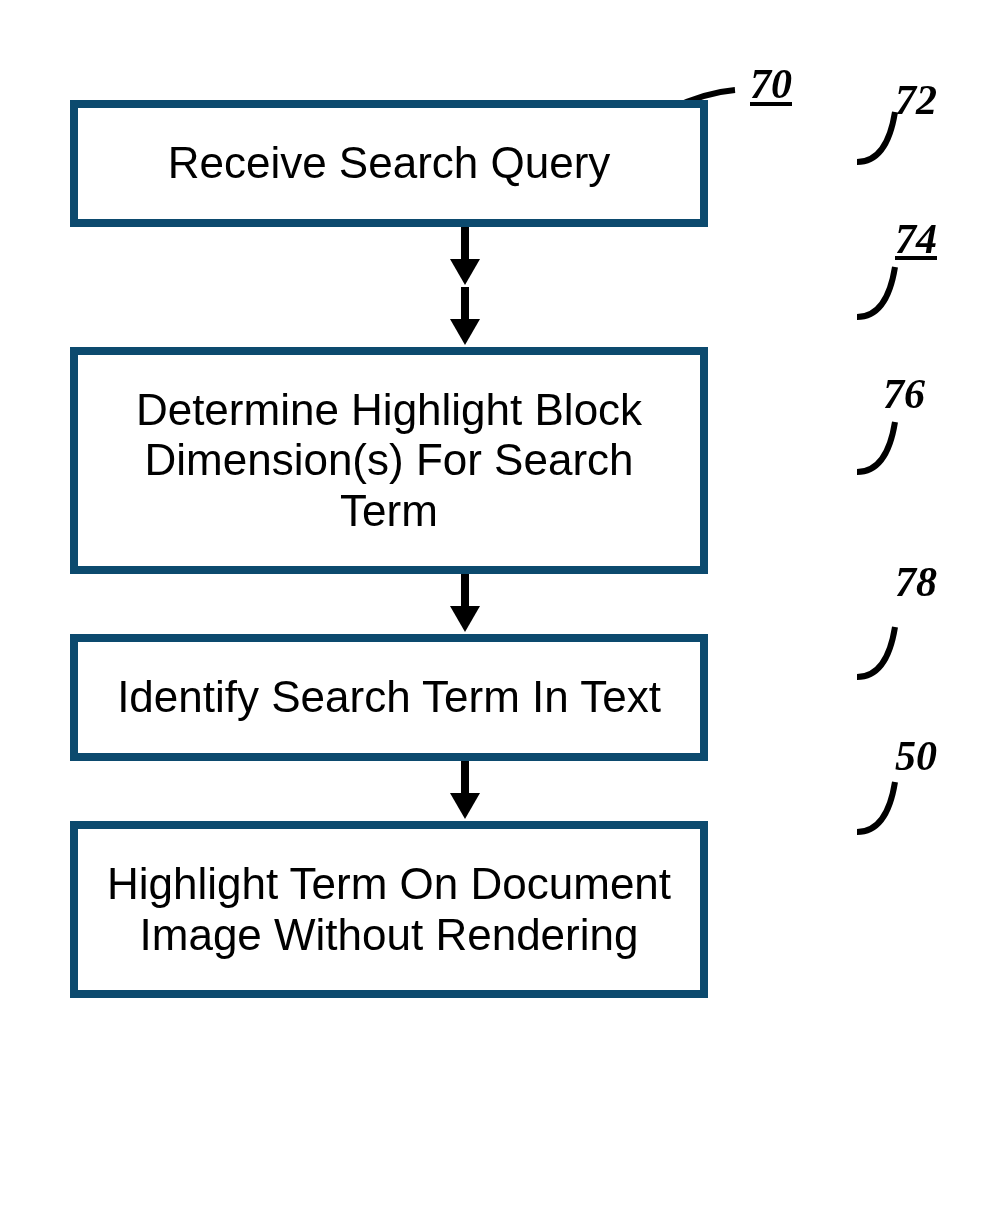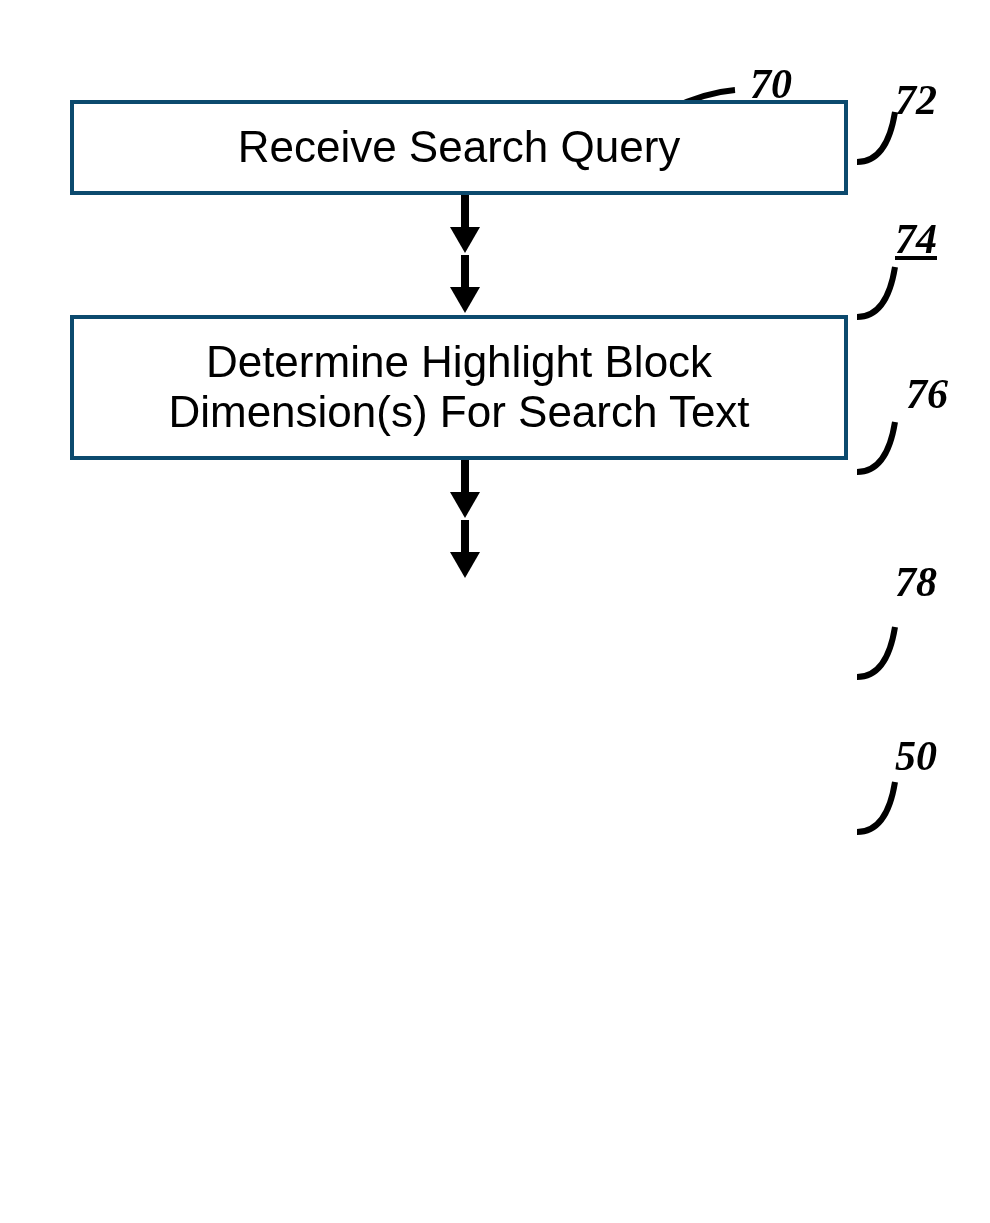--- a/index.html
+++ b/index.html
@@ -11,29 +11,29 @@
       position: relative;
       font-family: Arial, Helvetica, sans-serif;
     }
     .diagram-container {
       position: absolute;
       left: 70px;
       top: 100px;
       width: 850px;
     }
     .flow-box {
-      border: 4px solid #0c4a6e;
+      border: 8px solid #0c4a6e;
       background: white;
       text-align: center;
-      padding: 18px 20px;
+      padding: 30px 20px;
       font-size: 44px;
       font-weight: 500;
       line-height: 1.15;
       box-sizing: border-box;
-      width: 778px;
+      width: 638px;
       margin-left: 0;
     }
     .arrow-down {
       width: 790px;
       display: flex;
       justify-content: center;
       align-items: flex-start;
       height: 60px;
       position: relative;
     }
@@ -103,50 +103,56 @@
   </div>
 
   <div class="arrow-down">
     <svg width="50" height="60" viewBox="0 0 50 60">
       <line x1="25" y1="0" x2="25" y2="35" stroke="black" stroke-width="8"></line>
       <polygon points="10,32 40,32 25,58" fill="black"></polygon>
     </svg>
   </div>
 
   <div class="flow-box">
-    <span>Determine Highlight Block Dimension(s) For Search Text</span>
+    <span>Determine Highlight Block Dimension(s) For Search Term</span>
   </div>
   <svg class="curve-connector" style="left:777px; top:310px; width:70px; height:70px;" viewBox="0 0 70 70">
     <path d="M 10 62 Q 40 62 48 12" stroke="black" stroke-width="6" fill="none"></path>
   </svg>
-  <div class="ref-label" style="left:836px; top:270px;">
+  <div class="ref-label" style="left:813px; top:270px;">
     <span>76</span>
   </div>
 
   <div class="arrow-down">
     <svg width="50" height="60" viewBox="0 0 50 60">
       <line x1="25" y1="0" x2="25" y2="35" stroke="black" stroke-width="8"></line>
       <polygon points="10,32 40,32 25,58" fill="black"></polygon>
     </svg>
   </div>
 
+  <div class="flow-box">
+    <span>Identify Search Term In Text</span>
+  </div>
   <svg class="curve-connector" style="left:777px; top:515px; width:70px; height:70px;" viewBox="0 0 70 70">
     <path d="M 10 62 Q 40 62 48 12" stroke="black" stroke-width="6" fill="none"></path>
   </svg>
   <div class="ref-label" style="left:825px; top:458px;">
     <span>78</span>
   </div>
 
   <div class="arrow-down">
     <svg width="50" height="60" viewBox="0 0 50 60">
       <line x1="25" y1="0" x2="25" y2="35" stroke="black" stroke-width="8"></line>
       <polygon points="10,32 40,32 25,58" fill="black"></polygon>
     </svg>
   </div>
 
+  <div class="flow-box">
+    <span>Highlight Term On Document Image Without Rendering</span>
+  </div>
   <svg class="curve-connector" style="left:777px; top:670px; width:70px; height:70px;" viewBox="0 0 70 70">
     <path d="M 10 62 Q 40 62 48 12" stroke="black" stroke-width="6" fill="none"></path>
   </svg>
   <div class="ref-label" style="left:825px; top:632px;">
     <span>50</span>
   </div>
 
 </div>
 
 </body></html>

